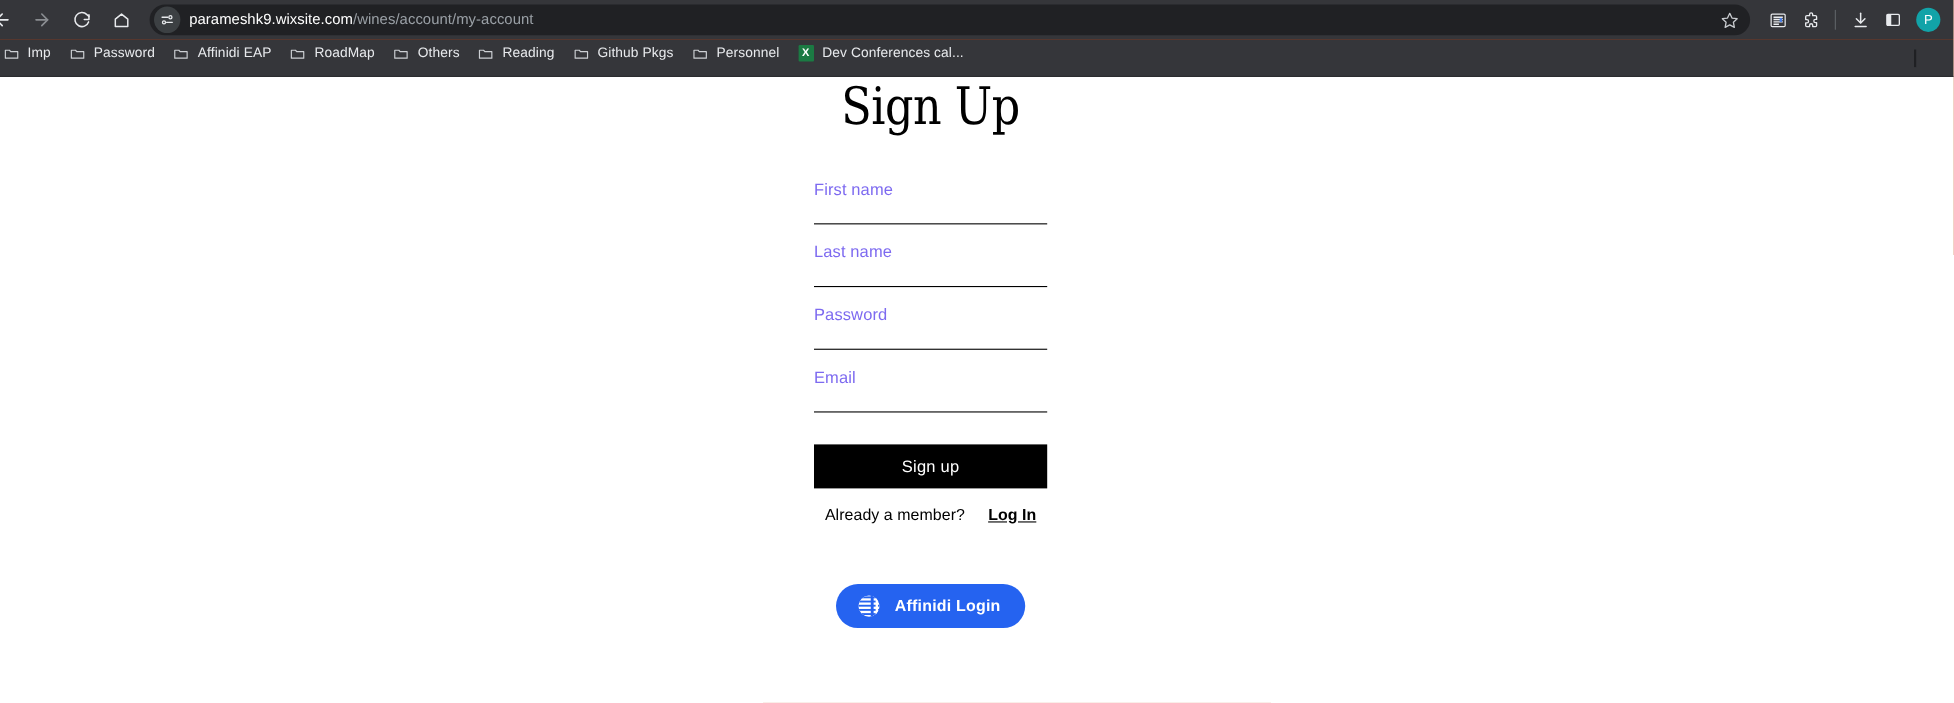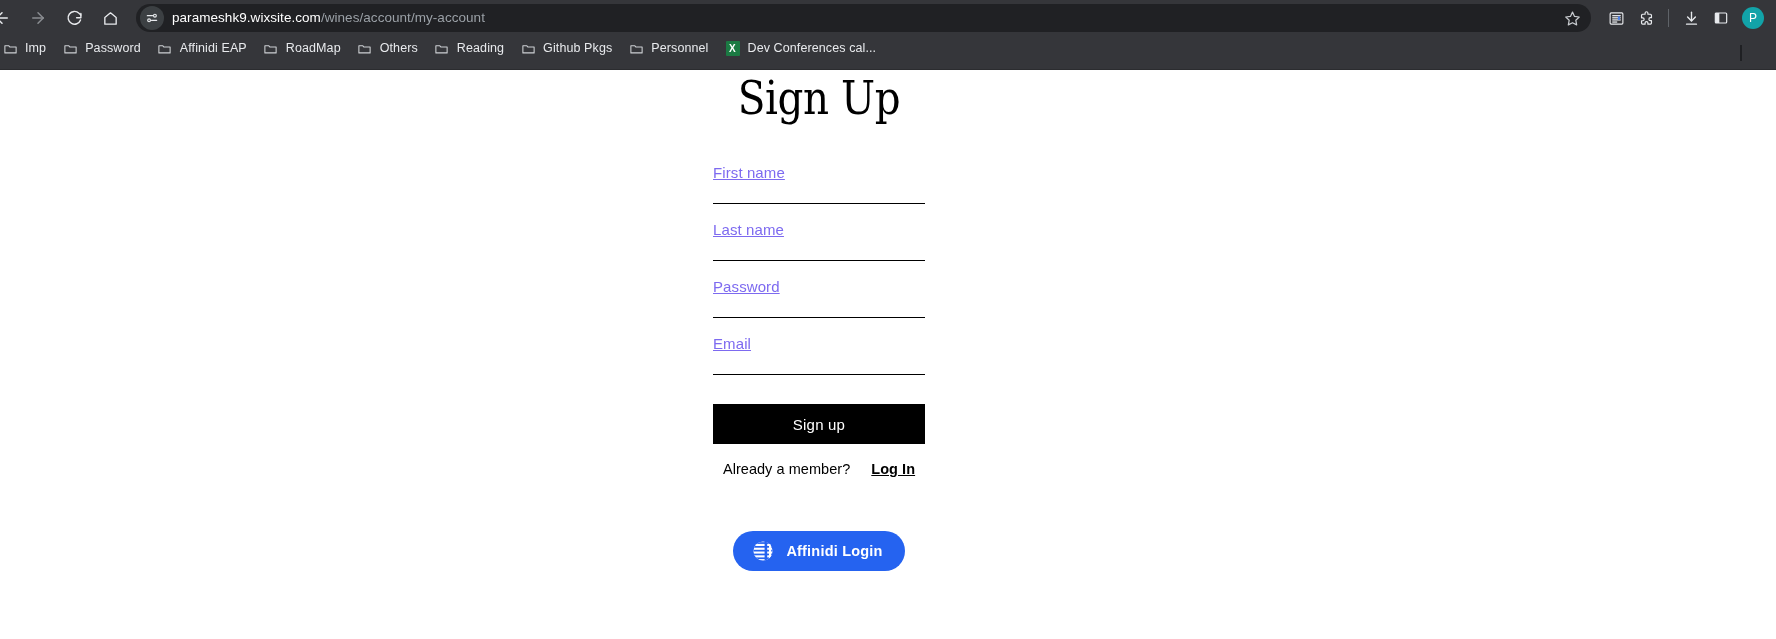--- a/index.html
+++ b/index.html
@@ -199,21 +199,21 @@
   
   .viewport {
     flex: 1 1 auto;
     background: #ffffff;
     position: relative;
     overflow: hidden;
   }
 
   .signup-card {
     position: absolute;
-    left: 713px;
+    left: 740px;
     top: 0;
     width: 212px;
   }
 
   .signup-title {
     font-family: "DejaVu Serif", serif;
     font-size: 47px;
     line-height: 1;
     font-weight: 400;
     color: #000000;
@@ -239,21 +239,20 @@
   .field-input {
     border: 0;
     outline: 0;
     background: transparent;
     font-family: "Liberation Sans", sans-serif;
     font-size: 15px;
     color: #7d6af0;
     width: 100%;
     padding: 0;
     letter-spacing: 0.1px;
-    text-decoration: underline;
   }
   .field-input::placeholder {
     color: #7d6af0;
     opacity: 1;
   }
 
   .signup-btn {
     margin-top: 29px;
     width: 212px;
     height: 40px;

